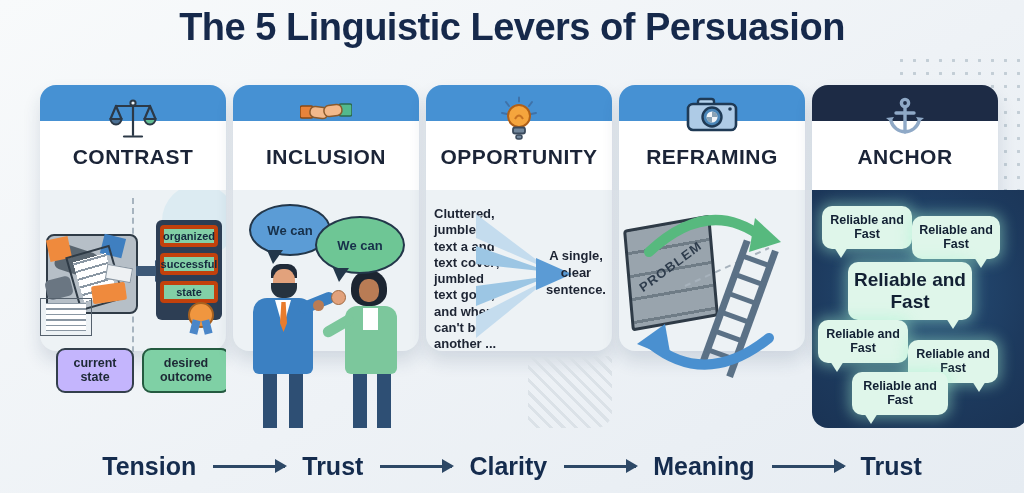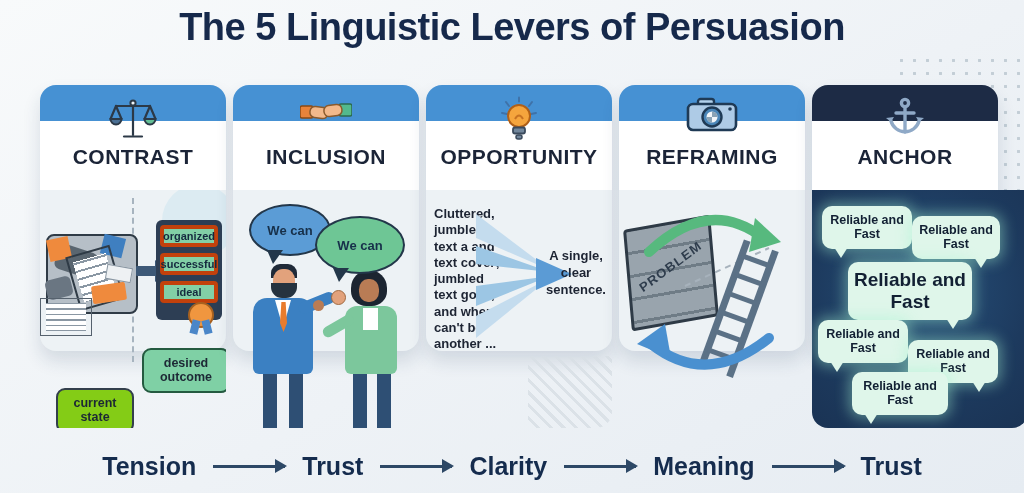--- a/index.html
+++ b/index.html
@@ -43,21 +43,21 @@
     border-top:11px solid transparent;border-bottom:11px solid transparent;border-left:15px solid #3d5977;}
   .stack-panel{position:absolute;left:116px;top:30px;width:66px;height:100px;background:#2d3e54;border-radius:6px;padding:5px 4px;box-sizing:border-box;}
   .stack-bar{height:22px;margin-bottom:6px;background:#82cfa6;border:4px solid #c2410c;border-radius:4px;
     font-size:11px;font-weight:bold;color:#15293e;display:flex;align-items:center;justify-content:center;box-sizing:border-box;}
   .medal{position:absolute;left:148px;top:112px;width:22px;height:22px;background:#f0963f;border:2px solid #a8611f;border-radius:50%;z-index:4;}
   .medal:before,.medal:after{content:"";position:absolute;top:16px;width:8px;height:14px;background:#4a86c8;}
   .medal:before{left:1px;transform:rotate(14deg);}
   .medal:after{right:1px;transform:rotate(-14deg);}
   .pill{position:absolute;top:158px;padding:6px 6px;border:2.5px solid #333f4c;border-radius:9px;
     font-weight:bold;font-size:12.5px;line-height:1.15;text-align:center;color:#1d2835;}
-  .pill.gray{left:16px;width:62px;background:#84cc16;margin-top:40px;}
+  .pill.gray{left:16px;width:62px;background:#c4b5fd;}
   .pill.green{left:102px;width:72px;background:#7fd0a5;border-color:#245a40;}
   
   .sbubble{position:absolute;border:2.5px solid #23374a;border-radius:50%;display:flex;align-items:center;justify-content:center;
     font-size:13px;font-weight:bold;color:#17304a;}
   .sbubble:after{content:"";position:absolute;bottom:-10px;left:16px;
     border-left:6px solid transparent;border-right:10px solid transparent;border-top:14px solid #23374a;}
   .sbubble.blue{left:16px;top:14px;width:78px;height:48px;background:#5b9cd6;z-index:1;}
   .sbubble.green{left:82px;top:26px;width:86px;height:54px;background:#6ec695;z-index:2;}
   .person{position:absolute;}
   .man{left:6px;top:74px;width:100px;height:164px;}
@@ -157,21 +157,21 @@
         <div class="abs orangerect"></div>
       </div>
       <div class="paper2"></div>
       <div class="c-arrow">
         <div class="shaft"></div>
         <div class="head"></div>
       </div>
       <div class="stack-panel">
         <div class="stack-bar">organized</div>
         <div class="stack-bar">successful</div>
-        <div class="stack-bar">ideal</div>
+        <div class="stack-bar">state</div>
       </div>
       <div class="medal"></div>
       <div class="pill gray">current state</div>
       <div class="pill green">desired outcome</div>
     </div>
   </div>
 
   <div class="card" style="left:233px;">
     <div class="band"></div>
     <div class="titlezone"></div>

